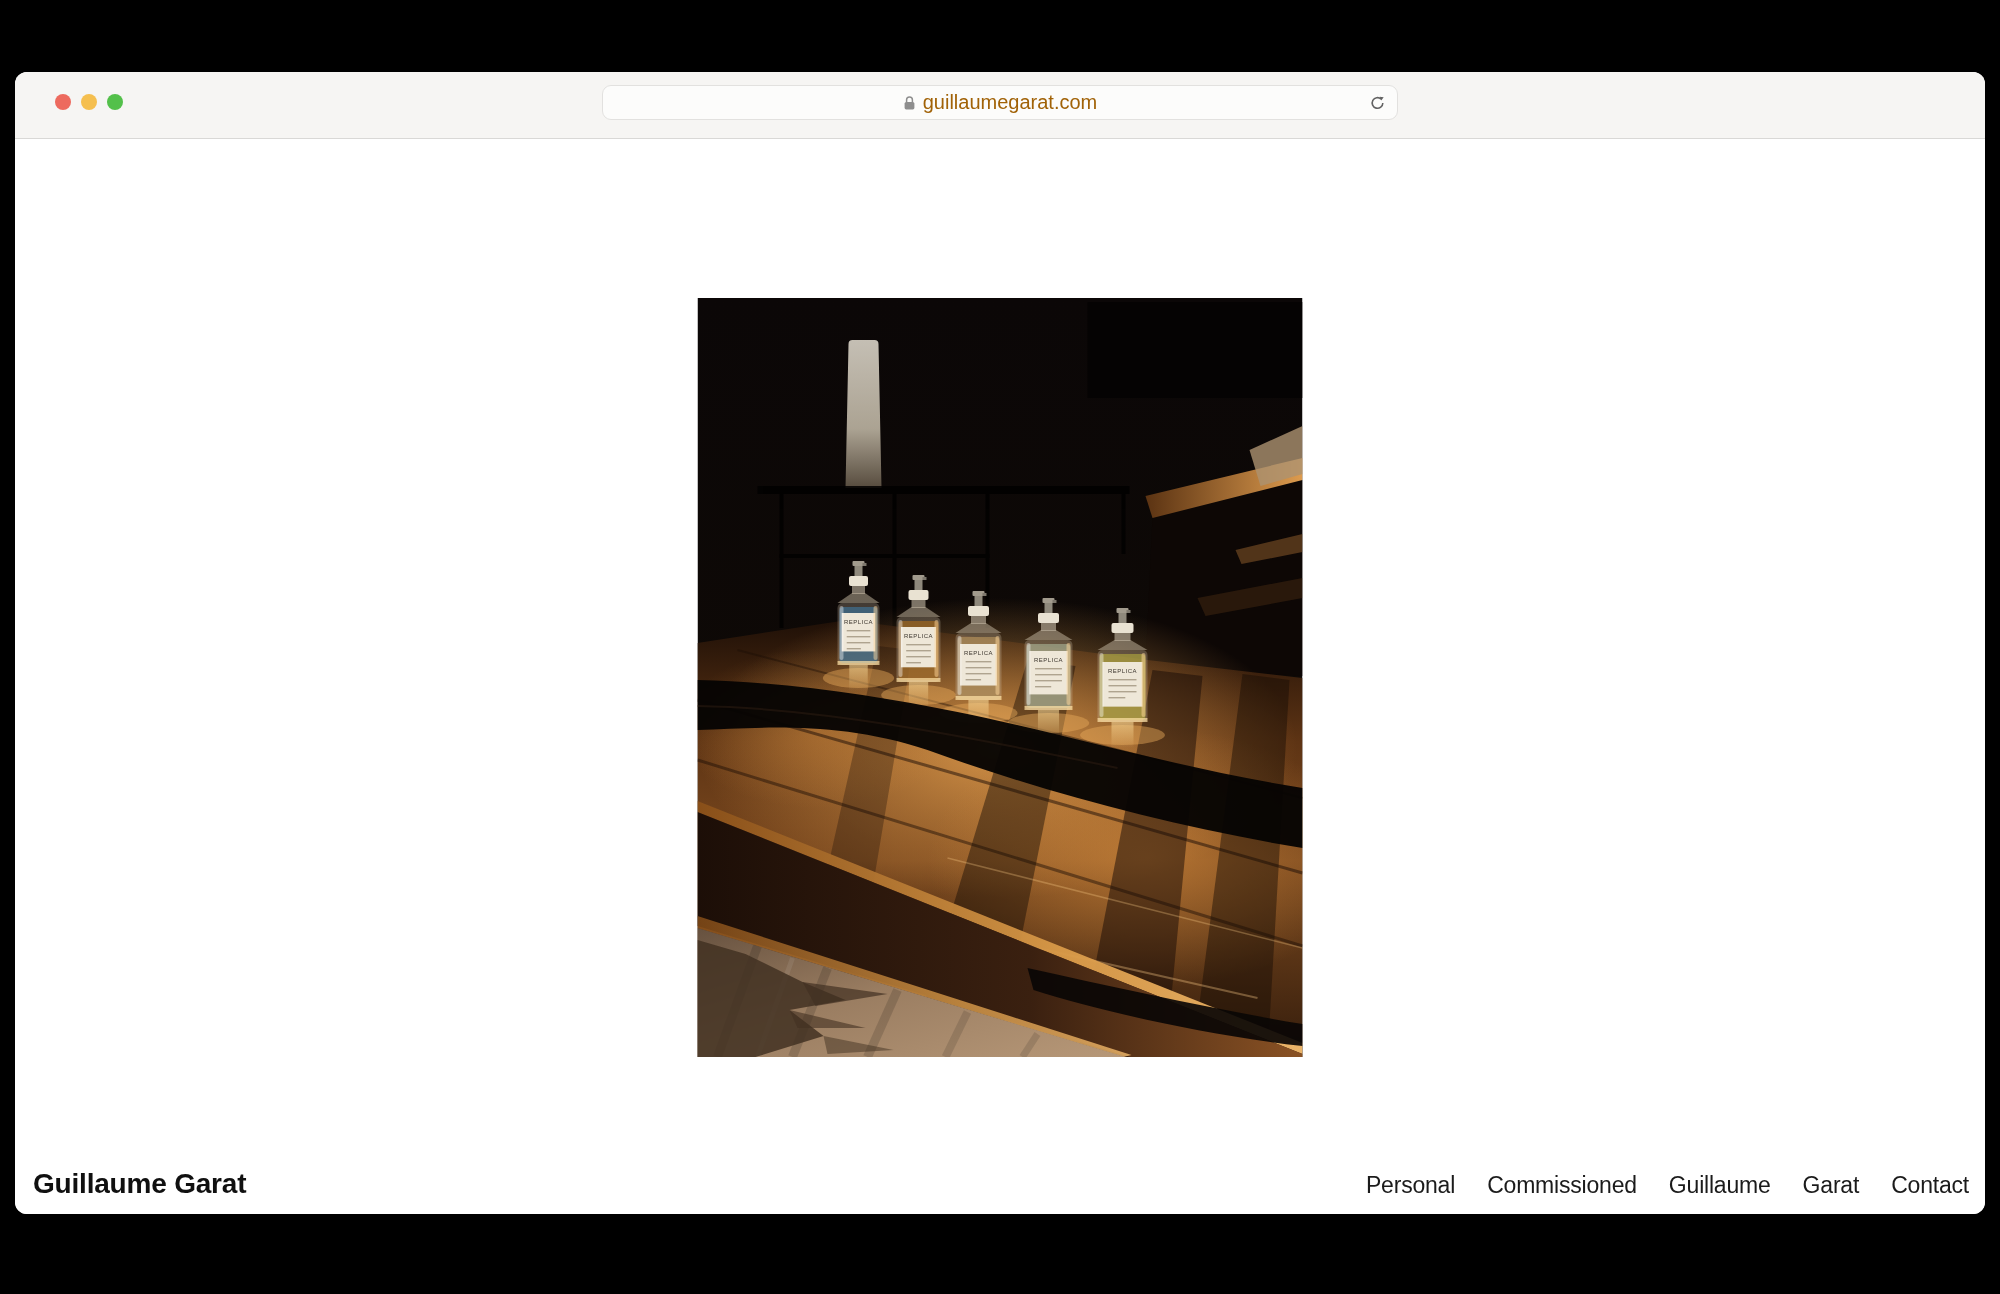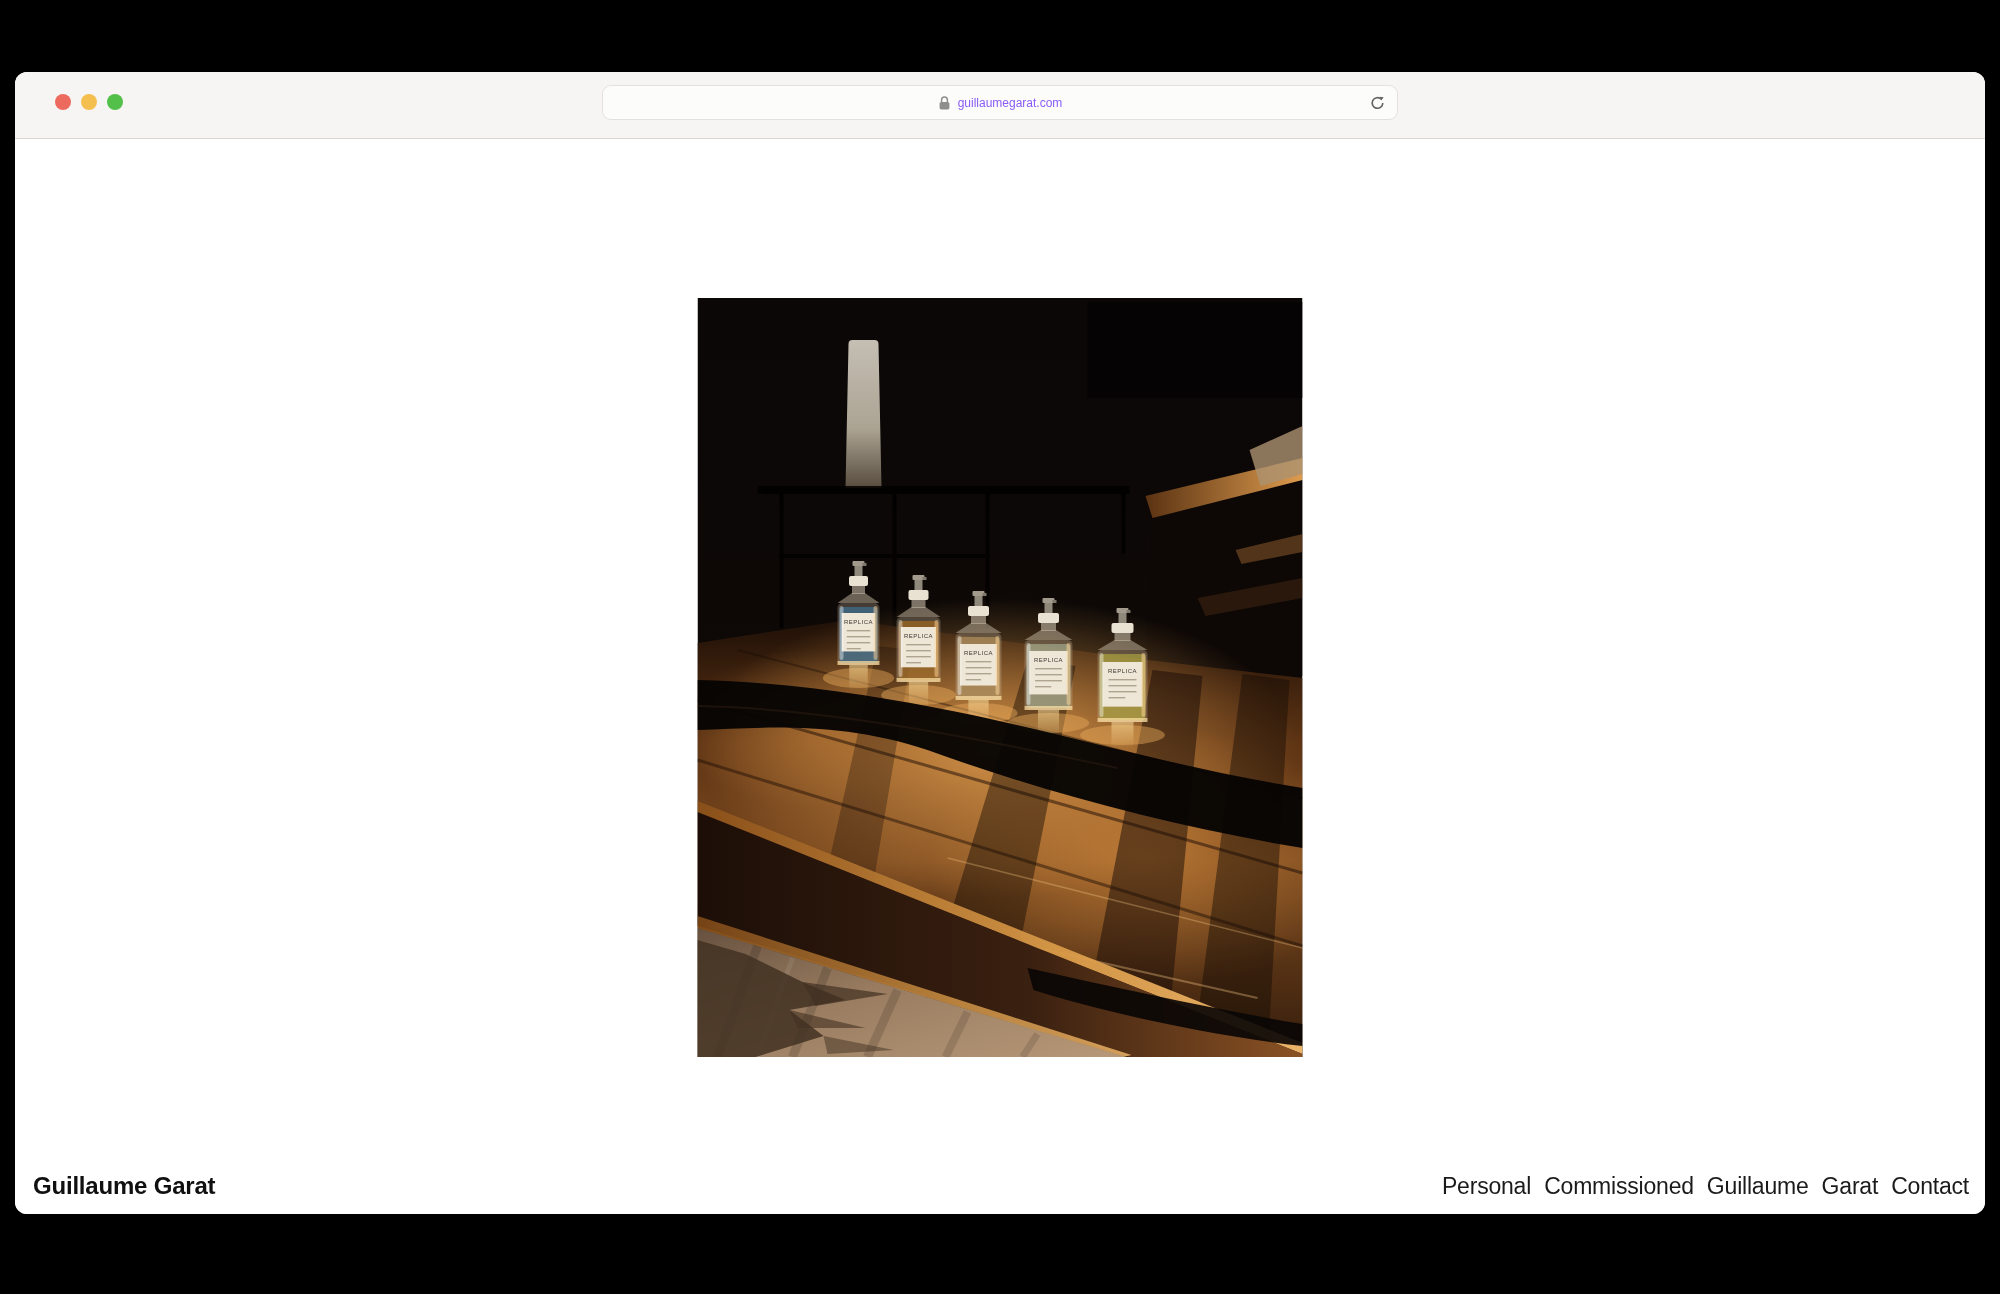--- a/index.html
+++ b/index.html
@@ -16,38 +16,38 @@
     position:relative;height:66px;background:#f6f5f3;border-bottom:1px solid #d9d8d6;
   }
   .traffic{position:absolute;left:40px;top:22px;display:flex;gap:10px;}
   .tl{width:16px;height:16px;border-radius:50%;border:none;padding:0;cursor:default;}
   .urlbar{
     position:absolute;left:50%;top:13px;transform:translateX(-50%);
     width:796px;height:35px;box-sizing:border-box;
     background:#fcfcfb;border:1px solid #e2e1df;border-radius:9px;
     display:flex;align-items:center;justify-content:center;
   }
-  .url-text{font-size:12px;color:#8b5cf6;margin-left:7px;}
+  .url-text{font-size:20px;color:#a16207;margin-left:7px;}
   .lock{display:flex;align-items:center;}
   .reload{
     position:absolute;right:9px;top:50%;transform:translateY(-50%);
     background:none;border:none;padding:2px;cursor:default;display:flex;align-items:center;
   }
   
   .content{position:relative;height:1075px;background:#fff;}
   .photo-wrap{position:absolute;left:50%;top:159px;transform:translateX(-50%);
     width:605px;height:759px;}
   .photo-wrap svg{display:block;}
   
   .footer{
     position:absolute;left:18px;right:16px;bottom:14px;
     display:flex;justify-content:space-between;align-items:baseline;
   }
-  .site-title{font-size:24px;font-weight:bold;color:#101010;letter-spacing:-0.2px;text-decoration:none;}
-  .nav{display:flex;gap:13px;}
+  .site-title{font-size:28px;font-weight:bold;color:#101010;letter-spacing:-0.2px;text-decoration:none;}
+  .nav{display:flex;gap:32px;}
   .nav a{font-size:23px;color:#1b1b1b;text-decoration:none;letter-spacing:-0.2px;}
 </style>
 </head>
 <body>
 
 <div class="window">
 
   <div class="titlebar">
     <div class="traffic">
       <button class="tl" style="background: rgb(237, 106, 94);"></button>

